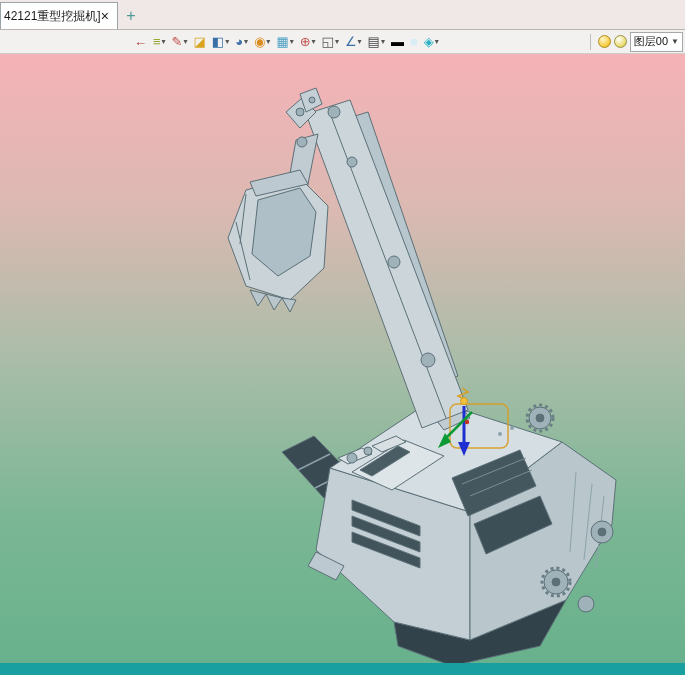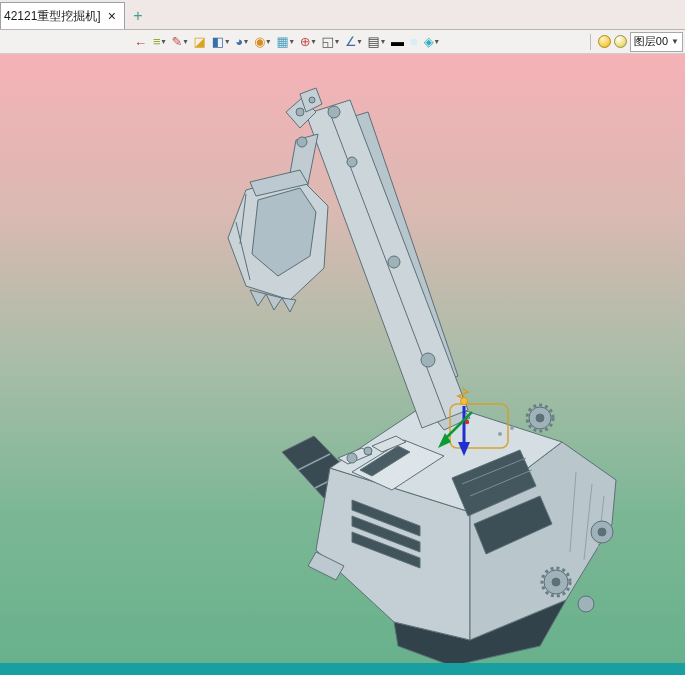--- a/index.html
+++ b/index.html
@@ -11,21 +11,21 @@
   .app{width:685px;height:675px;display:flex;flex-direction:column;}
 
   
   .tabbar{
     height:30px;background:#efe8e7;display:flex;align-items:flex-end;
     border-bottom:1px solid #b9b3b1;box-sizing:border-box;
   }
   .tab{
     height:27px;max-width:130px;background:#ffffff;
     border:1px solid #9aa4a8;border-bottom:none;
-    display:flex;align-items:center;gap:7px;
+    display:flex;align-items:center;
     padding:0 8px 0 3px;box-sizing:border-box;
     font-size:12px;color:#1a1a1a;white-space:nowrap;overflow:hidden;
     cursor:default;
   }
   .tab-label{overflow:hidden;text-overflow:clip;white-space:nowrap;}
   .tab-close{font-size:14px;color:#222;line-height:1;cursor:pointer;flex:0 0 auto;}
   .tab-new{
     width:26px;height:26px;display:flex;align-items:center;justify-content:center;
     font-size:16px;color:#4a9a96;cursor:pointer;
   }

